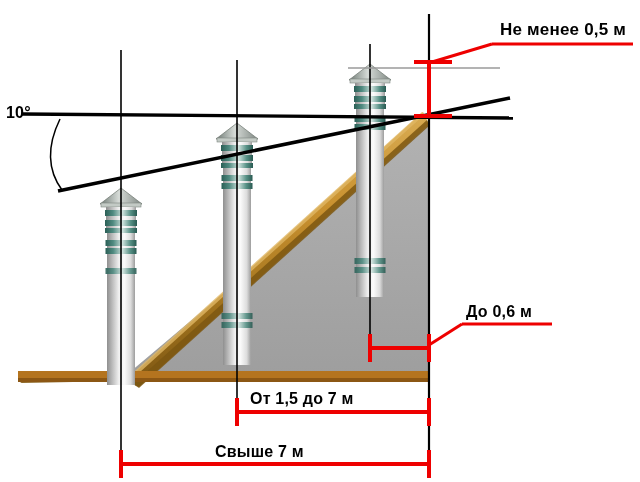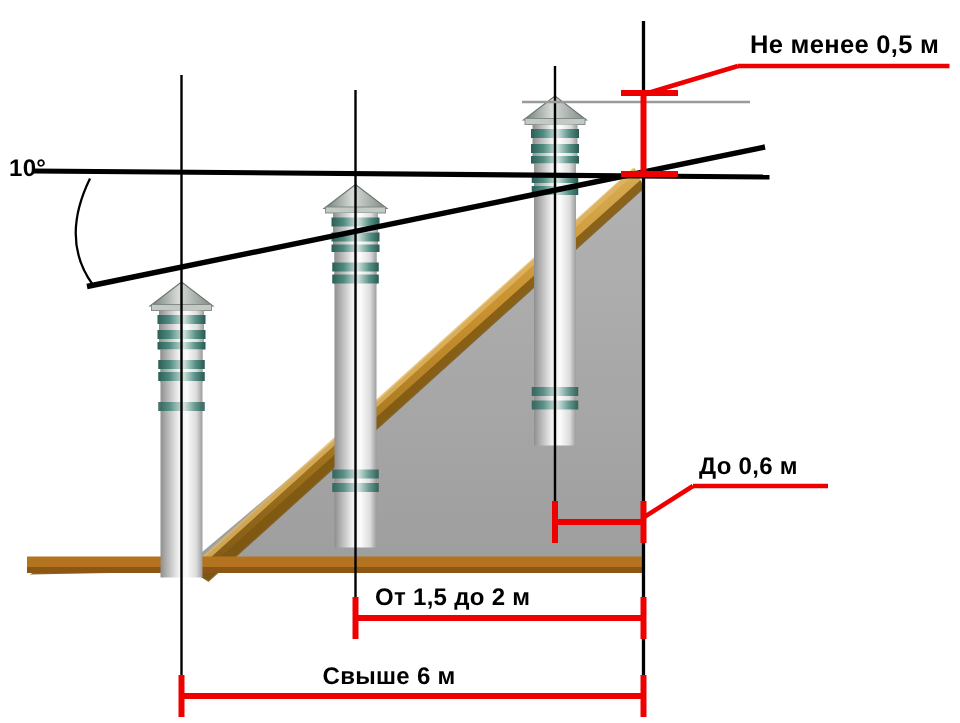--- a/index.html
+++ b/index.html
@@ -146,17 +146,17 @@
 
     <g>
       <line x1="121" y1="464" x2="429" y2="464" stroke="#ee0000" stroke-width="4"></line>
       <line x1="121" y1="450" x2="121" y2="478" stroke="#ee0000" stroke-width="4"></line>
       <line x1="429" y1="450" x2="429" y2="478" stroke="#ee0000" stroke-width="4"></line>
     </g>
   </svg>
 
   <div class="lbl" id="lbl-top">Не менее 0,5 м</div>
   <div class="lbl" id="lbl-do15">До 0,6 м</div>
-  <div class="lbl" id="lbl-ot15">От 1,5 до 2 м</div>
-  <div class="lbl" id="lbl-sv3">Свыше 6 м</div>
+  <div class="lbl" id="lbl-ot15">От 1,5 до 7 м</div>
+  <div class="lbl" id="lbl-sv3">Свыше 7 м</div>
   <div class="lbl" id="lbl-ang">10°</div>
 
 </div>
 
 </body></html>

